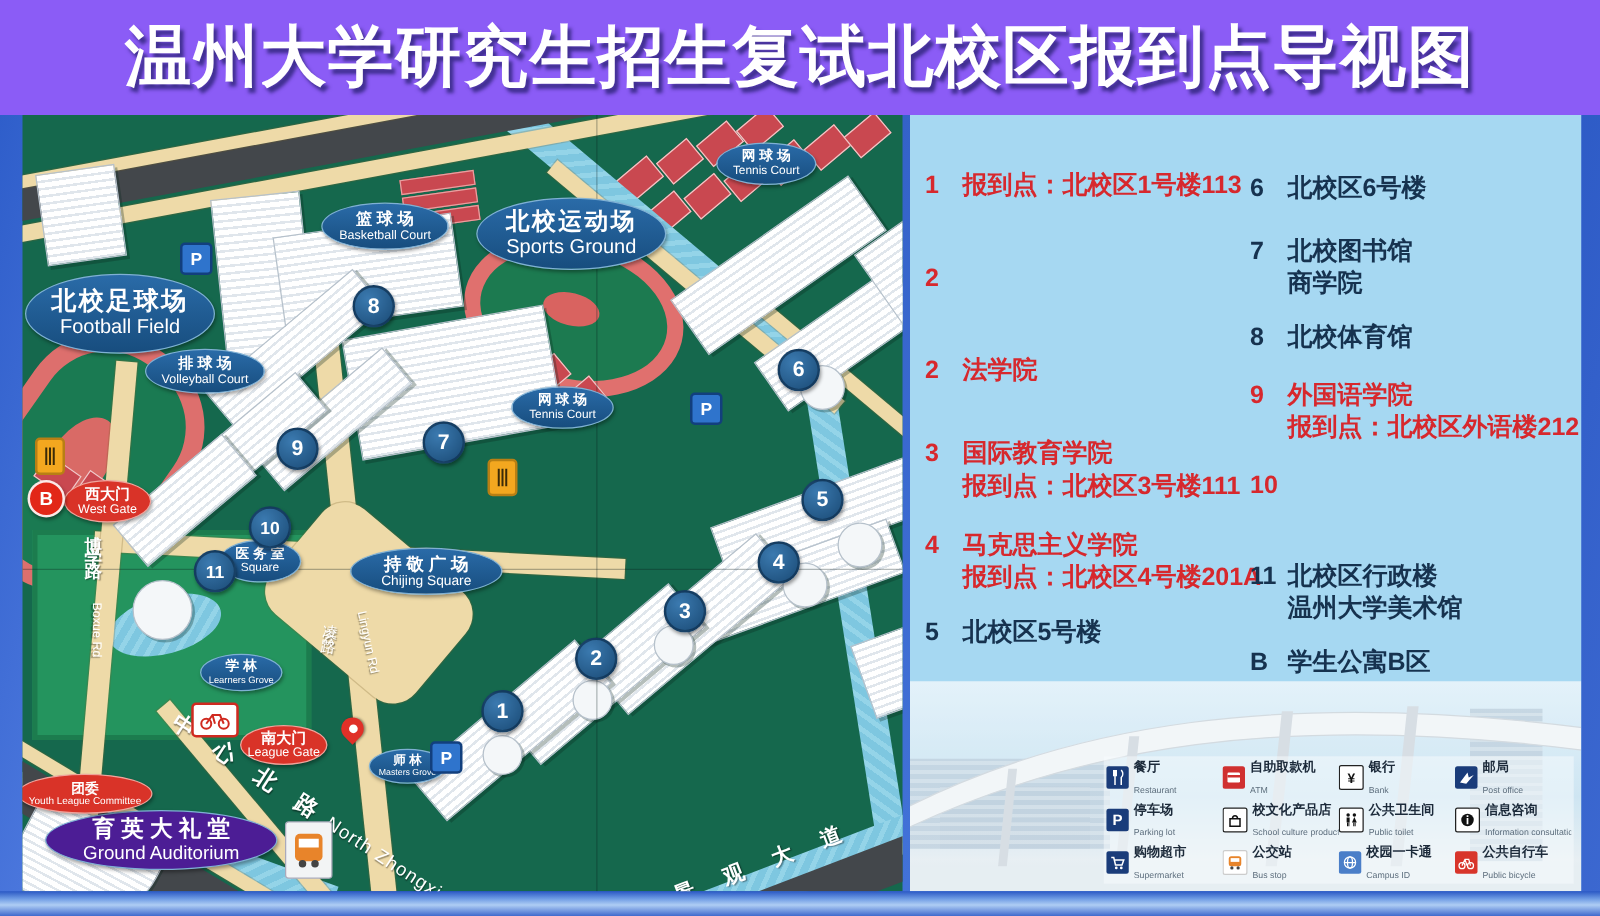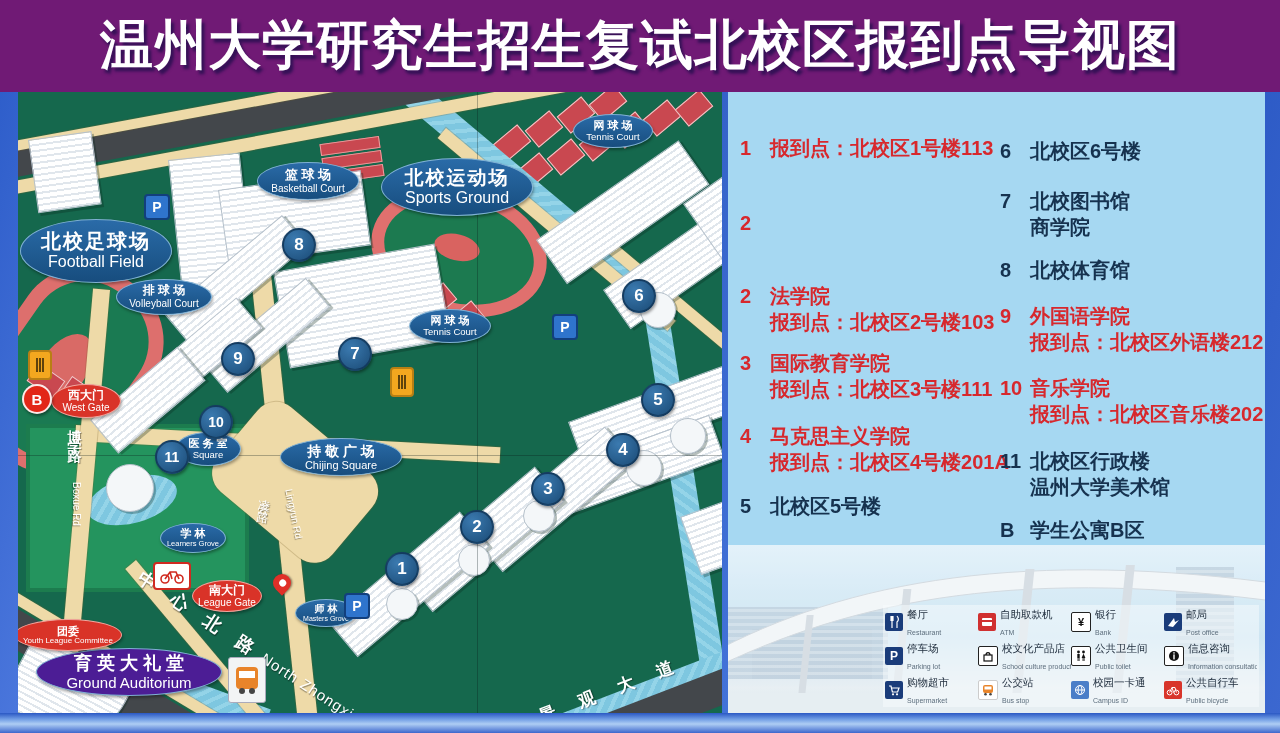--- a/index.html
+++ b/index.html
@@ -3,21 +3,21 @@
 <meta charset="utf-8">
 <style>
   html,body{margin:0;padding:0;}
   body{width:1280px;height:733px;overflow:hidden;
        font-family:"Liberation Sans","DejaVu Sans",sans-serif;
        background:linear-gradient(105deg,#2b5bc8 0%,#4a76dc 14%,#2450b8 38%,#4272d8 62%,#2a58c4 84%,#3c68d0 100%);}
   #frame{position:relative;width:1280px;height:733px;}
 
   
   #titlebar{position:absolute;left:0;top:0;width:1280px;height:92px;
-            background:#701a75;display:flex;align-items:center;justify-content:center;}
+            background:#8b5cf6;display:flex;align-items:center;justify-content:center;}
   #titlebar .t{color:#fff;font-size:53px;font-weight:900;letter-spacing:1px;white-space:nowrap;
                text-shadow:3px 4px 3px rgba(0,10,60,.55);}
 
   
   #map{position:absolute;left:18px;top:92px;width:704px;height:621px;background:#15684d;overflow:hidden;}
   .ro{position:absolute;transform-origin:0 0;}
   .rc{position:absolute;transform-origin:center center;}
   .riv{background:repeating-linear-gradient(135deg,#7ec7e0 0 6px,#94d4e8 6px 10px);}
   .droad{background:#43474b;}
   .troad{background:#eedaa8;box-shadow:0 0 0 1px rgba(120,95,40,.25);}
@@ -63,21 +63,21 @@
          background:linear-gradient(180deg,#d9edf8 0%,#bcdcee 55%,#dfe9ef 85%,#d3e2ea 100%);}
   .ph-bld{position:absolute;background:repeating-linear-gradient(0deg,#a9c0d2 0 4px,#c3d4e0 4px 7px);opacity:.8;}
   #photo .wash{position:absolute;inset:0;background:rgba(255,255,255,.28);}
 
   #faclegend{position:absolute;right:6px;bottom:6px;width:372px;height:102px;z-index:3;
              background:rgba(248,251,253,.5);display:grid;grid-template-columns:repeat(4,1fr);
              grid-auto-rows:34px;align-items:center;padding:0 2px;}
   .fcell{display:flex;align-items:center;gap:4px;overflow:hidden;}
   .fcell .icn{width:18px;height:18px;flex:none;border-radius:2px;display:flex;align-items:center;justify-content:center;}
   .fcell .ftx{line-height:1.05;}
-  .fcell .cn{font-size:10.5px;font-weight:normal;color:#1c2a3a;white-space:nowrap;}
+  .fcell .cn{font-size:10.5px;font-weight:bold;color:#1c2a3a;white-space:nowrap;}
   .fcell .en{font-size:7px;color:#5d6e7d;white-space:nowrap;}
 
   
   #bottomband{position:absolute;left:0;top:713px;width:1280px;height:20px;
       background:linear-gradient(180deg,#2a58c4 0%,#6f9ce4 30%,#aecdf4 55%,#3d67cc 100%);}
 </style>
 </head>
 <body>
 
 <div id="frame">
@@ -293,21 +293,20 @@
           <div>报到点：北校区1号楼113</div>
         </div>
     </div>
     <div class="li red" style="left:12px;top:118px;">
       <span class="num">2</span>
     </div>
     <div class="li red" style="left:12px;top:191px;">
       <span class="num">2</span>
       <div>
           <div>法学院</div>
-          <div>报到点：北校区2号楼103</div>
         </div>
     </div>
     <div class="li red" style="left:12px;top:258px;">
       <span class="num">3</span>
       <div>
           <div>国际教育学院</div>
           <div>报到点：北校区3号楼111</div>
         </div>
     </div>
     <div class="li red" style="left:12px;top:331px;">
@@ -345,24 +344,20 @@
     </div>
     <div class="li red" style="left:272px;top:211px;">
       <span class="num">9</span>
       <div>
           <div>外国语学院</div>
           <div>报到点：北校区外语楼212</div>
         </div>
     </div>
     <div class="li red" style="left:272px;top:283px;">
       <span class="num">10</span>
-      <div>
-          <div>音乐学院</div>
-          <div>报到点：北校区音乐楼202</div>
-        </div>
     </div>
     <div class="li dark" style="left:272px;top:356px;">
       <span class="num">11</span>
       <div>
           <div>北校区行政楼</div>
           <div>温州大学美术馆</div>
         </div>
     </div>
     <div class="li dark" style="left:272px;top:425px;">
       <span class="num">B</span>

